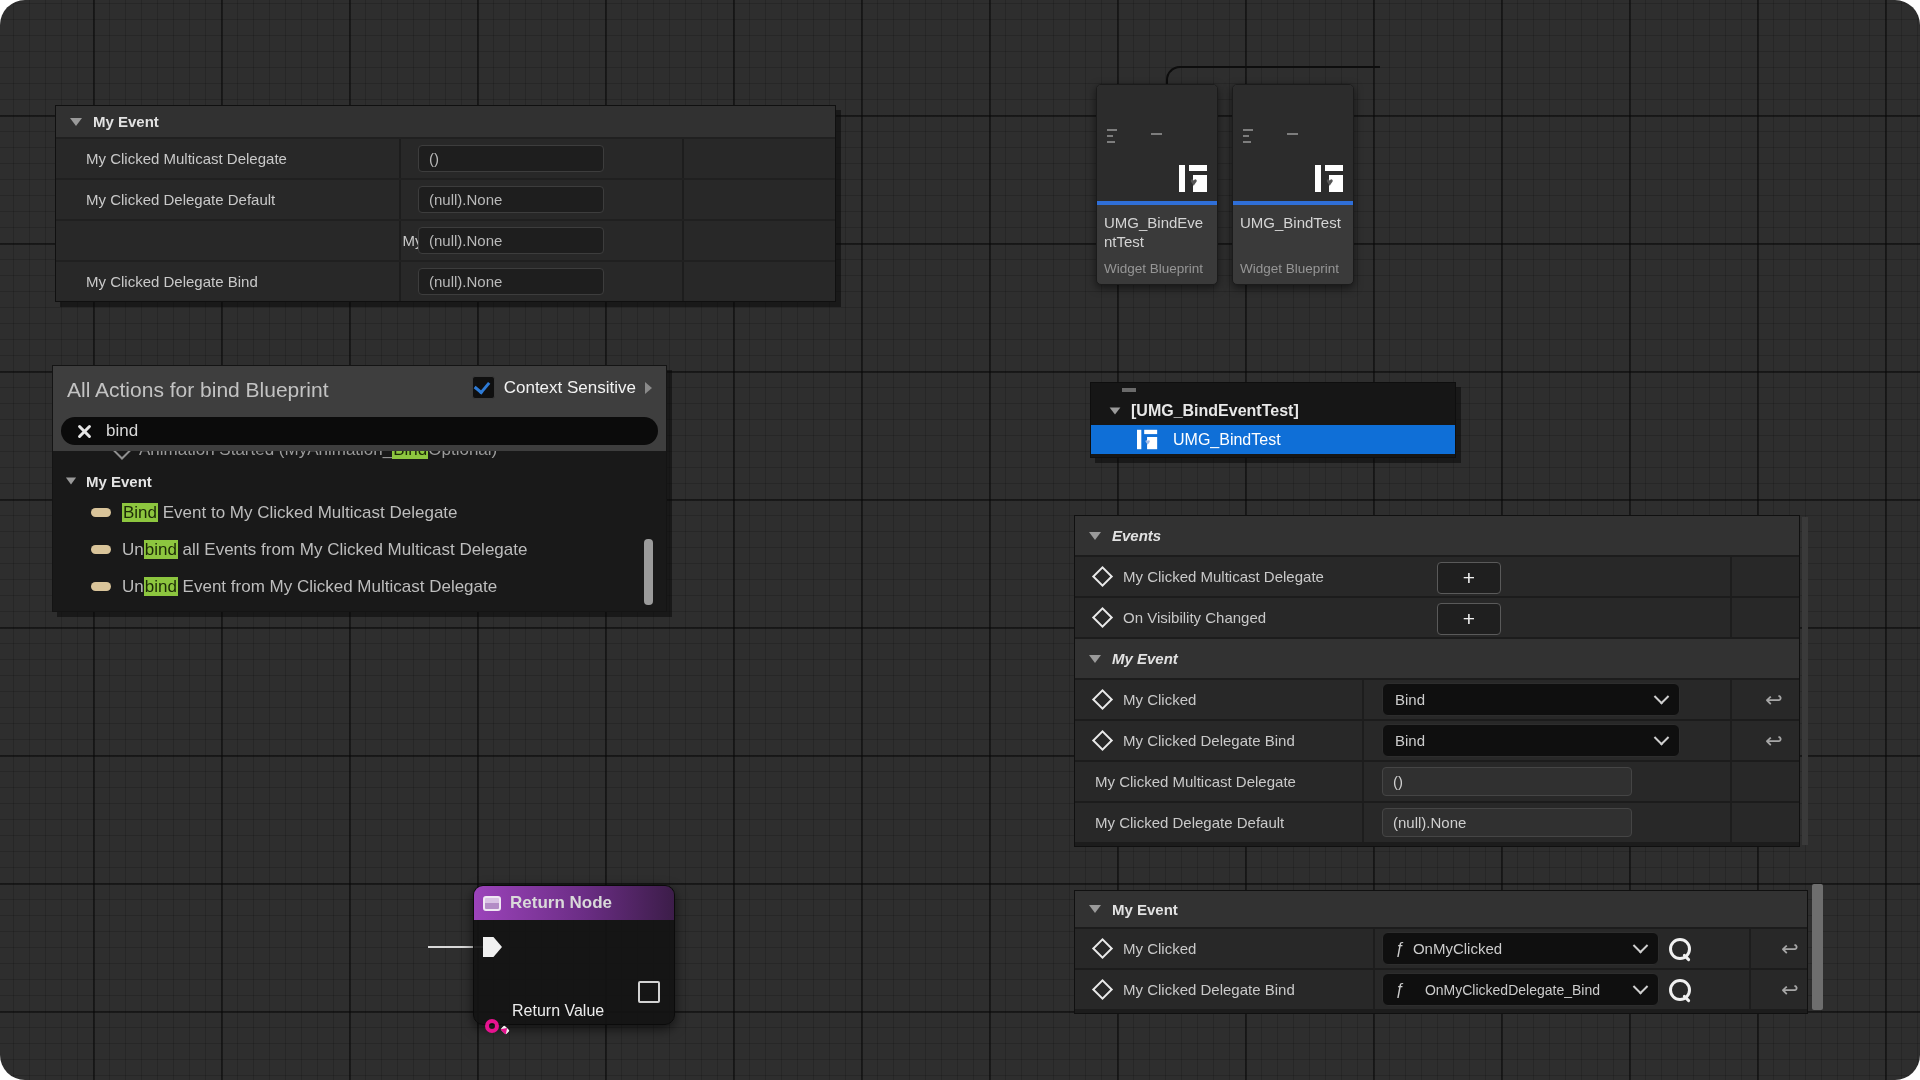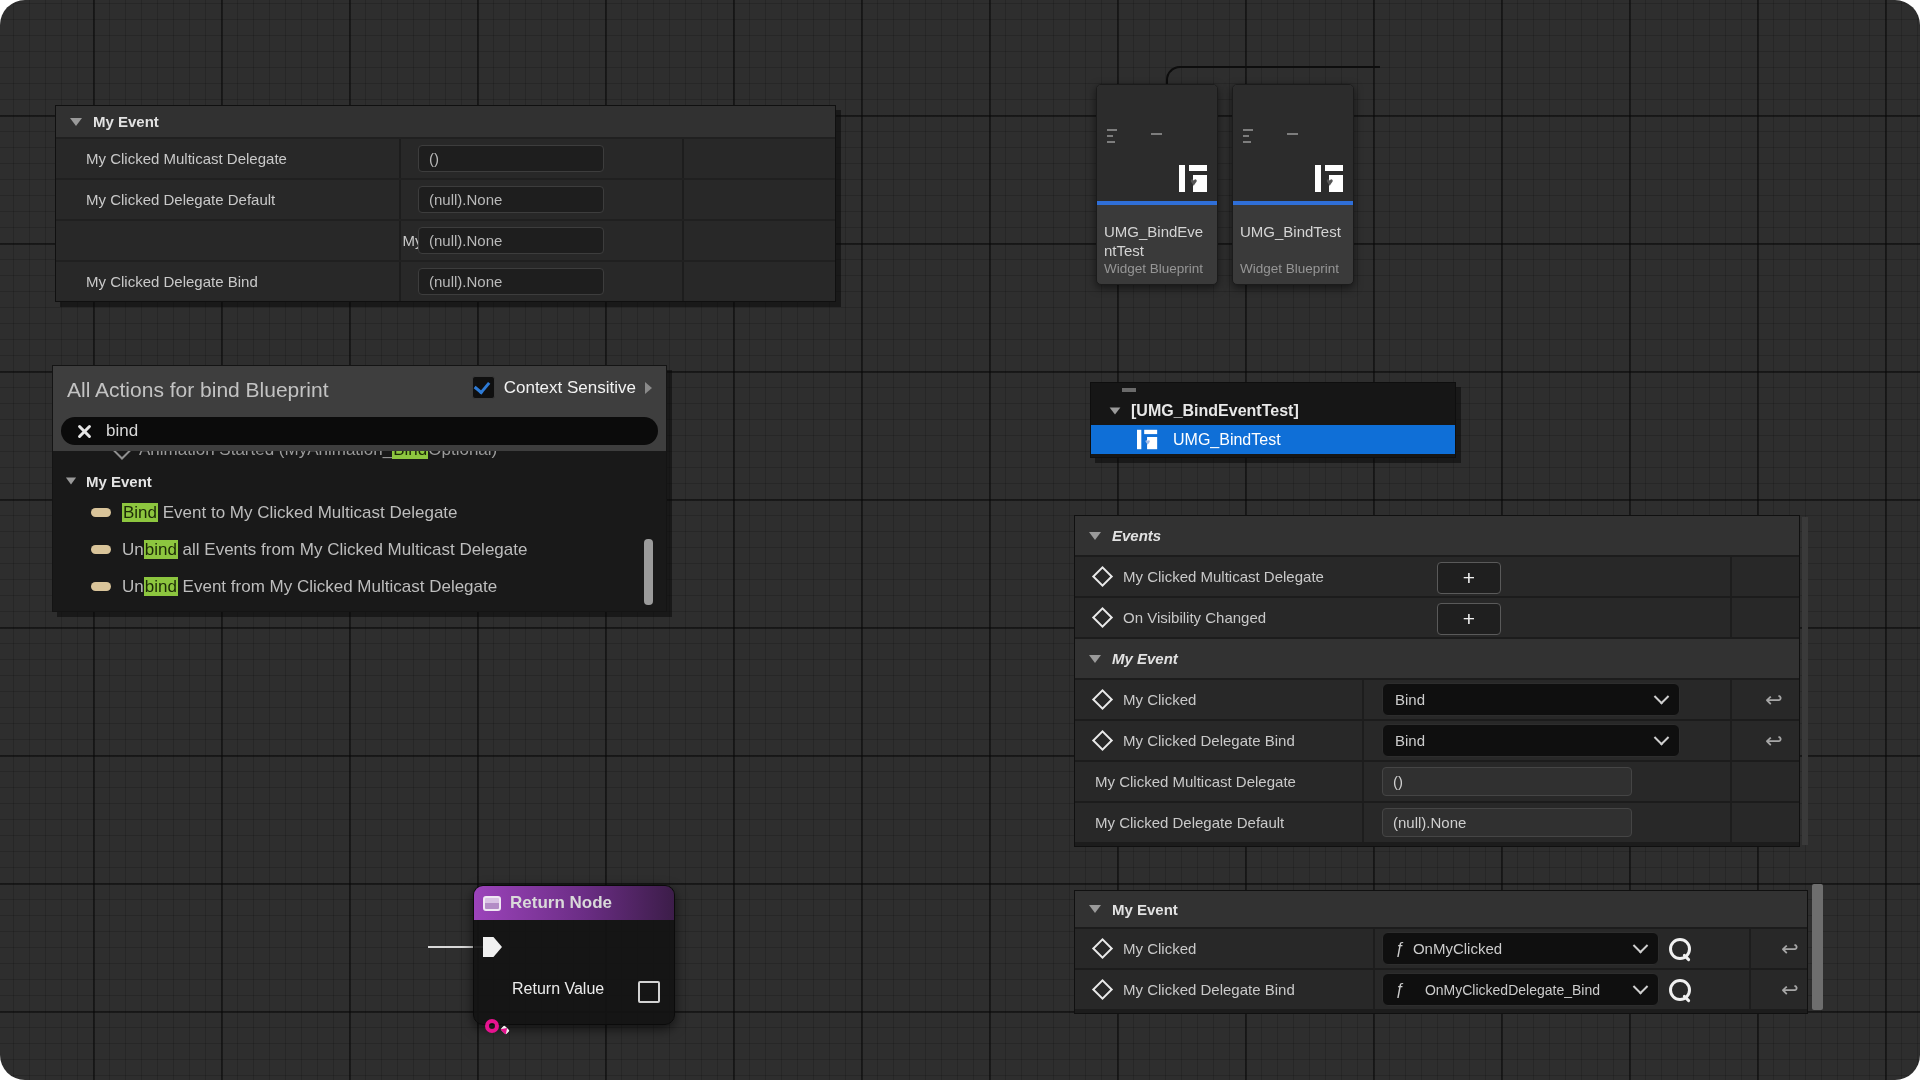--- a/index.html
+++ b/index.html
@@ -57,21 +57,21 @@
   .clipwrap{height:17px;overflow:hidden;}
   .clipwrap .inner{display:flex;align-items:center;gap:10px;margin-top:-11px;padding-left:62px;color:#9b9b9b;font-size:17px;}
   .gdiamond{width:10px;height:10px;border:2px solid #8f8f8f;transform:rotate(45deg);flex:none;}
   .catrow{display:flex;align-items:center;gap:9px;height:26px;padding-left:12px;color:#e4e4e4;font-weight:bold;font-size:15px;}
   .scrollhandle{position:absolute;background:#9b9b9b;border-radius:4px;}
   
   .tile{position:absolute;width:122px;height:201px;background:#3a3a3a;border-radius:5px;overflow:hidden;
     box-shadow:0 3px 8px rgba(0,0,0,.55);border:1px solid #1b1b1b;box-sizing:border-box;}
   .thumb{position:relative;height:116px;background:#2c2c2c;}
   .bluebar{height:4px;background:#2f6fd8;}
-  .tname{color:#d4d4d4;font-size:15px;line-height:1.25;padding:18px 7px 0 7px;word-break:break-all;}
+  .tname{color:#d4d4d4;font-size:15px;line-height:1.25;padding:9px 7px 0 7px;word-break:break-all;}
   .ttype{position:absolute;bottom:8px;left:7px;color:#969696;font-size:13.5px;}
   .minimark{position:absolute;background:#7d7d7d;height:2px;}
   .umgicon{position:absolute;right:10px;bottom:9px;width:28px;height:27px;}
   .umgicon .b1{position:absolute;left:0;top:0;width:6px;height:27px;background:#fff;}
   .umgicon .b2{position:absolute;left:10px;top:0;width:18px;height:6px;background:#fff;}
   .umgicon .b3{position:absolute;left:14px;top:10px;width:14px;height:17px;background:#fff;}
   .umgicon .hrt{position:absolute;left:11px;top:10px;font-size:12px;color:#555;}
   .umgicon.small{transform:scale(.72);transform-origin:left center;}
   .umgicon.small .hrt{color:#9db9e8;}
   
@@ -352,17 +352,17 @@
   <div class="wire" style="left:428px;top:946px;width:58px;"></div>
 
 
   <div class="bpnode" style="left:473px;top:885px;width:202px;height:140px;">
     <div class="bphdr">
       <div class="bpicon"></div>
       <span>Return Node</span>
     </div>
     <div class="execpin abs" style="left:9px;top:51px;"></div>
     <div class="ringpin mag abs" style="left:11px;top:99px;"></div>
-    <span class="pinlabel abs" style="left:38px;top:94px;">Return Value</span>
+    <span class="pinlabel abs" style="left:38px;top:116px;">Return Value</span>
     <div class="bpcheck" style="right:14px;top:95px;"></div>
   </div>
 
 </div>
 
 </body></html>

